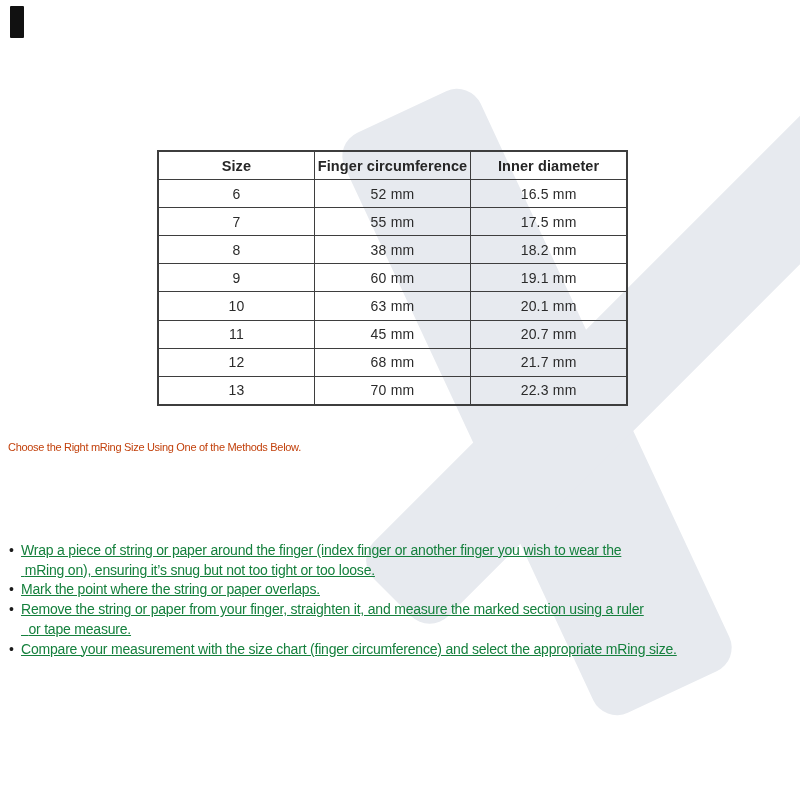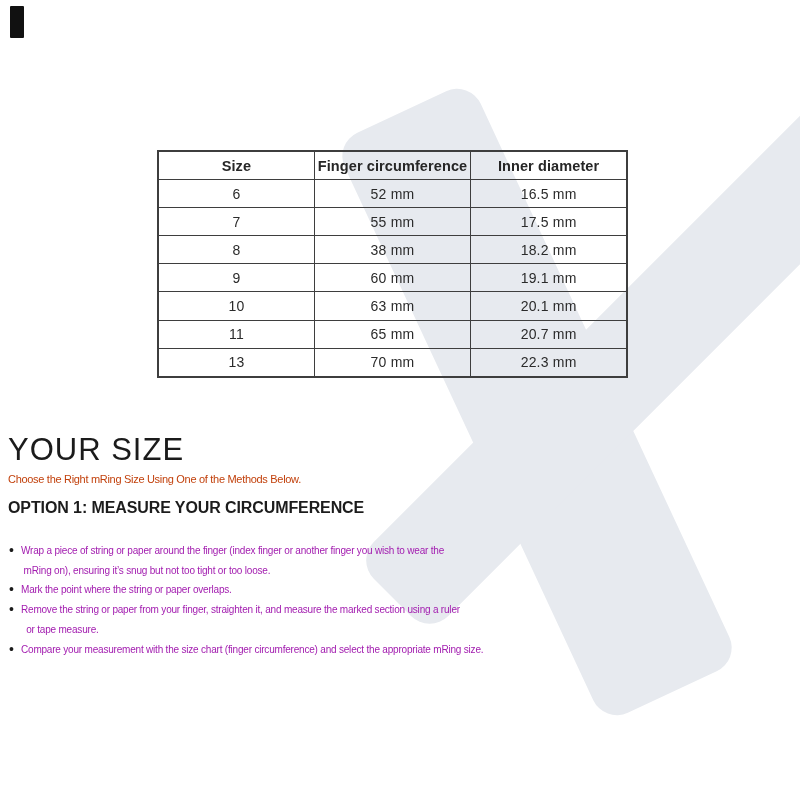--- a/index.html
+++ b/index.html
@@ -29,22 +29,22 @@
     letter-spacing:1px;color:#1b1b1b;
   }
   #subtitle{margin-top:7px;font-size:11px;font-weight:500;letter-spacing:-.3px;color:#c2410c;}
   #option1{position:absolute;left:8px;top:498px;z-index:1;}
   .opt-line{font-size:16px;font-weight:700;line-height:20px;letter-spacing:-.1px;color:#1c1c1c;}
   #instructions{position:absolute;left:8px;top:541px;width:792px;z-index:1;}
   #instructions ul{list-style:none;margin:0;padding:0;}
   #instructions li{position:relative;padding-left:13px;margin:0;}
   .dot{position:absolute;left:1px;top:0;font-size:14px;line-height:19.7px;color:#1c1c1c;}
   .btext{
-    display:block;white-space:pre-wrap;font-size:10px;line-height:19.7px;
-    letter-spacing:-.2px;color:#a21caf;
+    display:block;white-space:pre-wrap;font-size:14px;line-height:19.7px;
+    letter-spacing:-.2px;color:#15803d;text-decoration:underline;
   }
 </style>
 </head>
 <body>
 
 <svg id="watermark" viewBox="0 0 800 800" xmlns="http://www.w3.org/2000/svg" aria-hidden="true">
   <rect x="462" y="82" width="150" height="640" rx="26" transform="rotate(-25 537 402)" fill="#e7eaef"></rect>
   <rect x="587.5" y="0" width="105" height="700" rx="26" transform="rotate(45 640 350)" fill="#e7eaef"></rect>
 </svg>
 
@@ -80,39 +80,42 @@
           <td>60 mm</td>
           <td>19.1 mm</td>
         </tr>
         <tr>
           <td>10</td>
           <td>63 mm</td>
           <td>20.1 mm</td>
         </tr>
         <tr>
           <td>11</td>
-          <td>65 mm</td>
+          <td>45 mm</td>
           <td>20.7 mm</td>
+        </tr>
+        <tr>
+          <td>12</td>
+          <td>68 mm</td>
+          <td>21.7 mm</td>
         </tr>
         <tr>
           <td>13</td>
           <td>70 mm</td>
           <td>22.3 mm</td>
         </tr>
       </tbody>
   </table>
 </div>
 
 <div id="your-size">
-  <h1>YOUR SIZE</h1>
   <div id="subtitle">Choose the Right mRing Size Using One of the Methods Below.</div>
 </div>
 
 <div id="option1">
-  <div class="opt-line">OPTION 1: MEASURE YOUR CIRCUMFERENCE</div>
 </div>
 
 <div id="instructions">
   <ul>
       <li>
         <span class="dot">•</span>
         <span class="btext">Wrap a piece of string or paper around the finger (index finger or another finger you wish to wear the
  mRing on), ensuring it’s snug but not too tight or too loose.</span>
       </li>
       <li>

